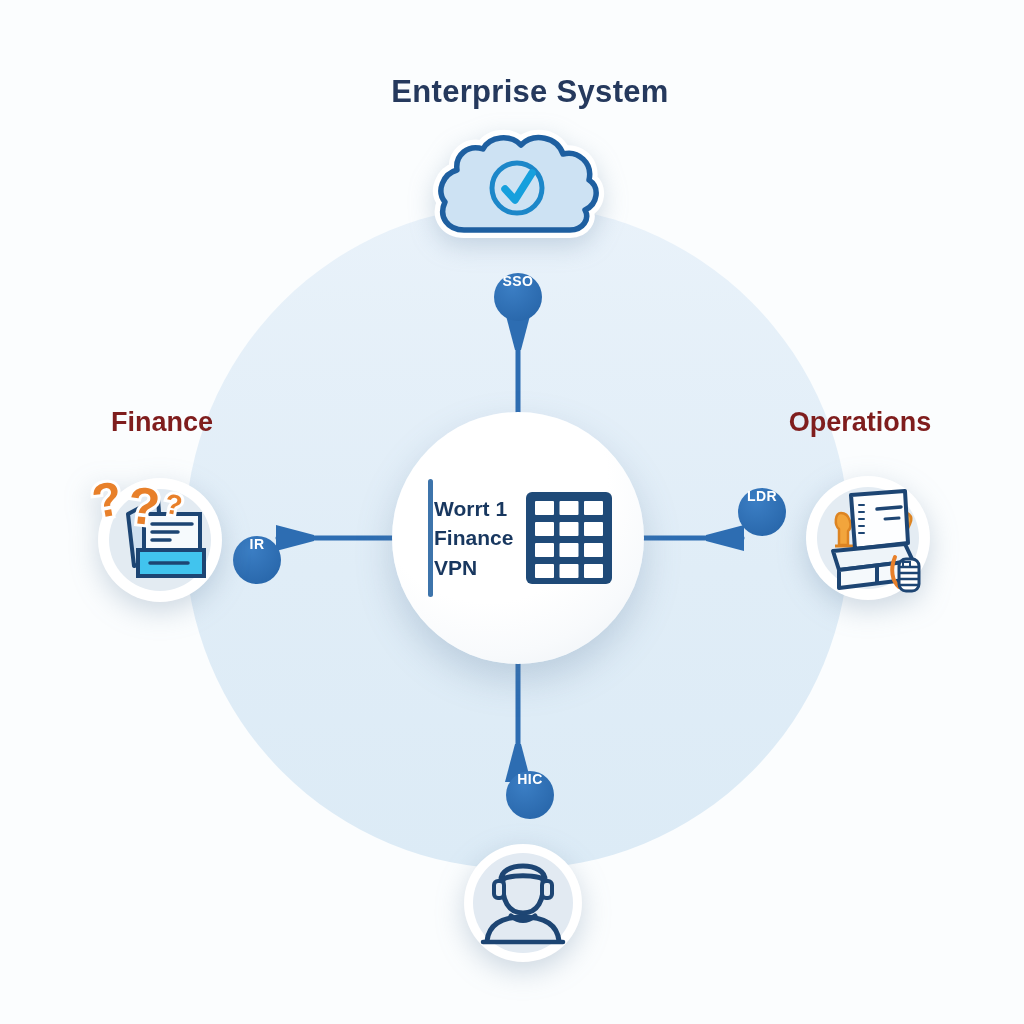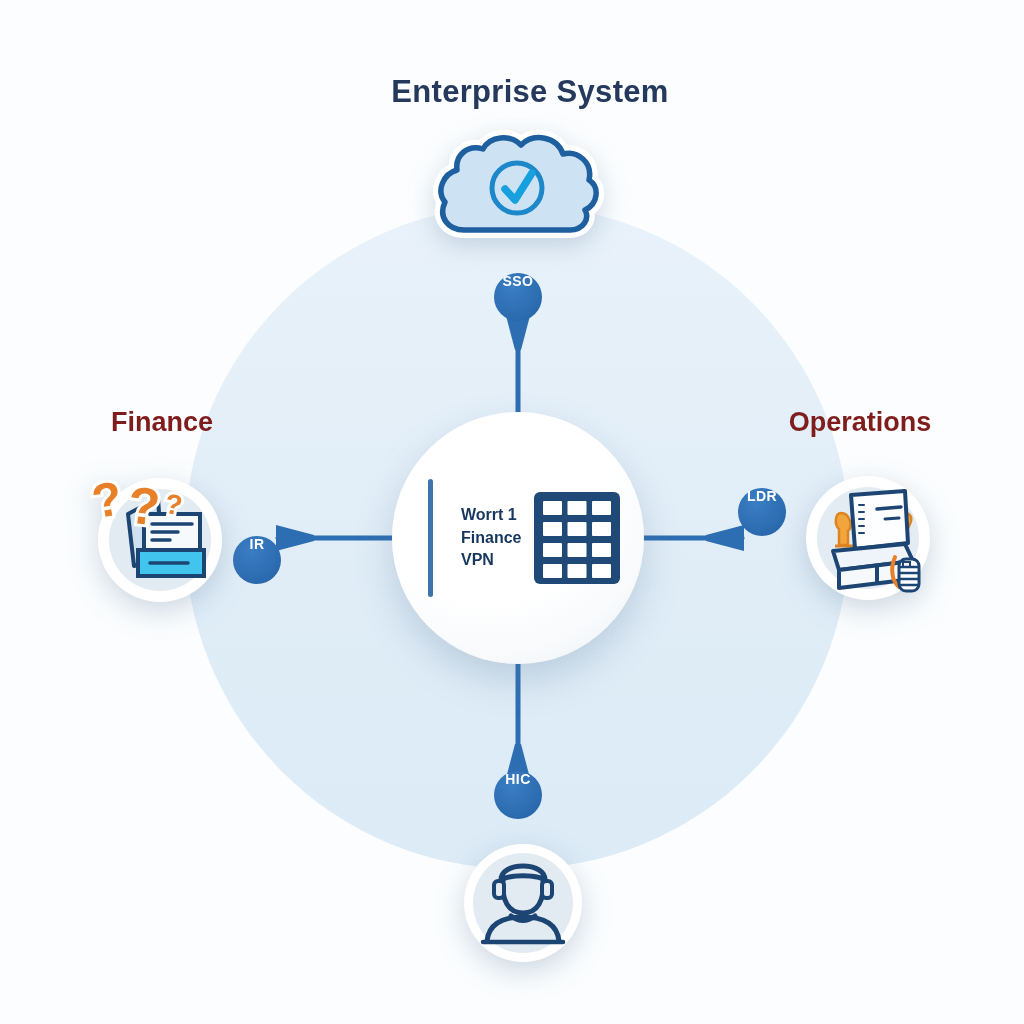--- a/index.html
+++ b/index.html
@@ -32,32 +32,32 @@
 
   .node {
     position: absolute; width: 48px; height: 48px; border-radius: 50%;
     background: radial-gradient(circle at 38% 30%, #3b7ec4 0%, #2b6aae 70%, #2462a5 100%);
     color: #ffffff; font-size: 14px; font-weight: bold; letter-spacing: 0.4px;
     display: flex; justify-content: center;
   }
   .node-top    { left: 494px; top: 273px; }
   .node-left   { left: 233px; top: 536px; }
   .node-right  { left: 738px; top: 488px; }
-  .node-bottom { left: 494px; top: 771px; }
+  .node-bottom { left: 506px; top: 771px; }
 
   .hub {
     position: absolute; left: 392px; top: 412px; width: 252px; height: 252px;
     border-radius: 50%;
     background: radial-gradient(circle at 38% 28%, #ffffff 50%, #f8fafc 72%, #e9eef3 100%);
     box-shadow: 0 16px 36px rgba(96, 126, 158, 0.28);
     display: flex; align-items: center; padding-left: 36px;
   }
   .hub-bar { width: 5px; height: 118px; background: #3d74ab; border-radius: 3px; flex: none; }
   .hub-text {
-    margin-left: 28px; font-size: 16px; font-weight: bold; color: #18375f;
+    margin-left: 1px; font-size: 21px; font-weight: bold; color: #18375f;
     line-height: 1.4; white-space: nowrap;
   }
   .hub-grid { margin-left: 12px; flex: none; }
 
   .badge-svg { position: absolute; filter: drop-shadow(0 9px 14px rgba(100, 130, 160, 0.3)); }
   .badge-finance    { left: 74px;  top: 452px; }
   .badge-operations { left: 793px; top: 463px; }
   .badge-support    { left: 453px; top: 833px; }
 
   .cloud-svg {

